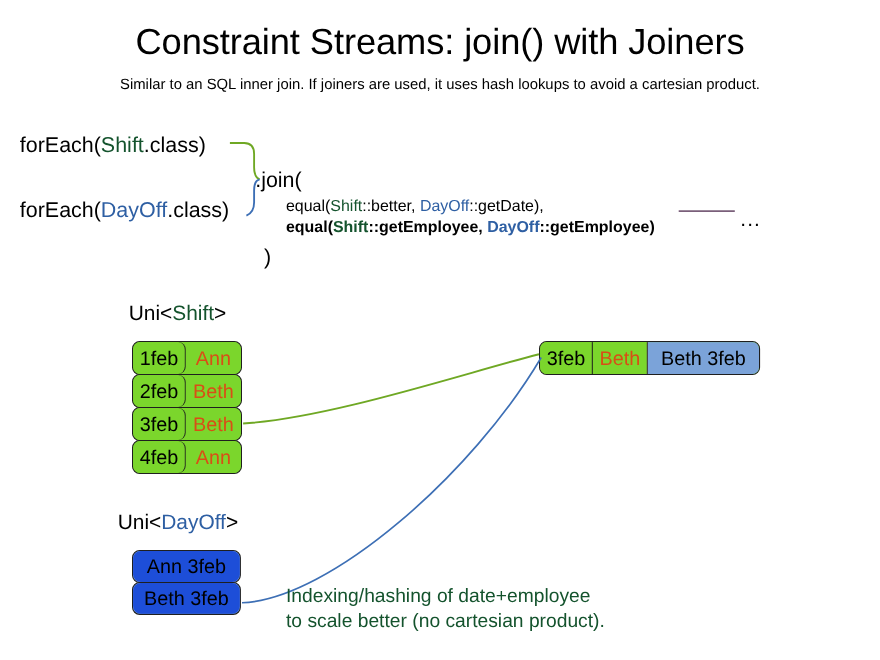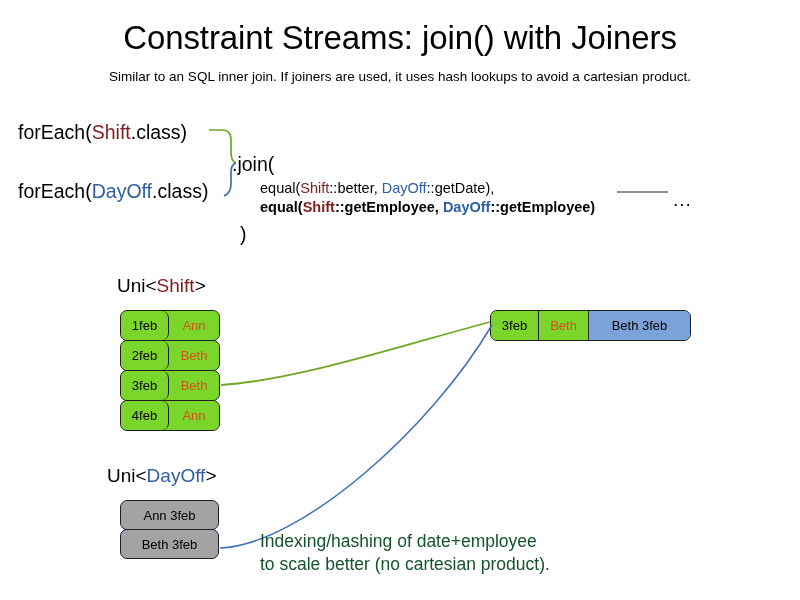--- a/index.html
+++ b/index.html
@@ -69,21 +69,21 @@
 
   #ellipsis {
     left: 673px; top: 189px;
     font-size: 19px;
     line-height: 22px;
     color: #000;
     letter-spacing: 1px;
   }
 
   
-  .tok-shift  { color: #7f1d1d; }
+  .tok-shift  { color: #14532d; }
   .tok-dayoff { color: #2E5FA3; }
 
   
   .stream-label {
     font-size: 19px;
     line-height: 24px;
     white-space: nowrap;
     color: #000;
   }
   #labelUniShift  { left: 117px; top: 274px; }
@@ -98,21 +98,21 @@
     display: flex;
     align-items: center;
     overflow: visible;
   }
   .cell {
     box-sizing: border-box;
     height: 100%;
     display: flex;
     align-items: center;
     justify-content: center;
-    font-size: 13px;
+    font-size: 18px;
     line-height: 1;
     white-space: nowrap;
     border-radius: 7px;
   }
   .green-box {
     background: #7BD62C;
     border: 1.6px solid #1f1f1f;
   }
   .green-cell-left {
     background: #7BD62C;
@@ -122,21 +122,21 @@
   .green-cell-right {
     background: #7BD62C;
     color: #D94E16;
   }
   .blue-box {
     background: #7BA3D9;
     border: 1.6px solid #1f1f1f;
     color: #000;
   }
   .blue-cell {
-    background: #a3a3a3;
+    background: #1d4ed8;
     color: #000;
   }
 
   
   #uniShiftRows { left: 120px; top: 310px; width: 100px; }
   #uniShiftRows .row-box { left: 0; width: 100px; height: 31px; }
   #uniShiftRows .cell.d { width: 48px; }
   #uniShiftRows .cell.n { width: 50px; }
 
   

